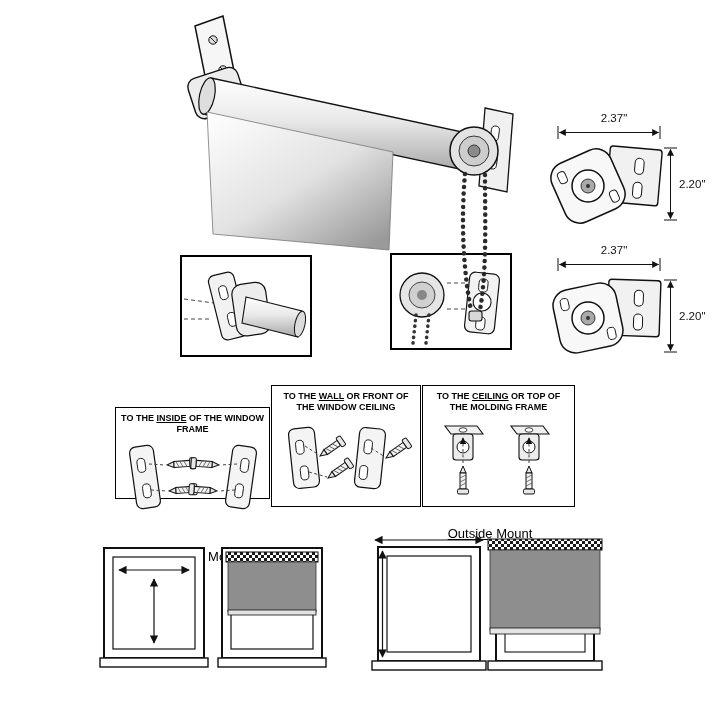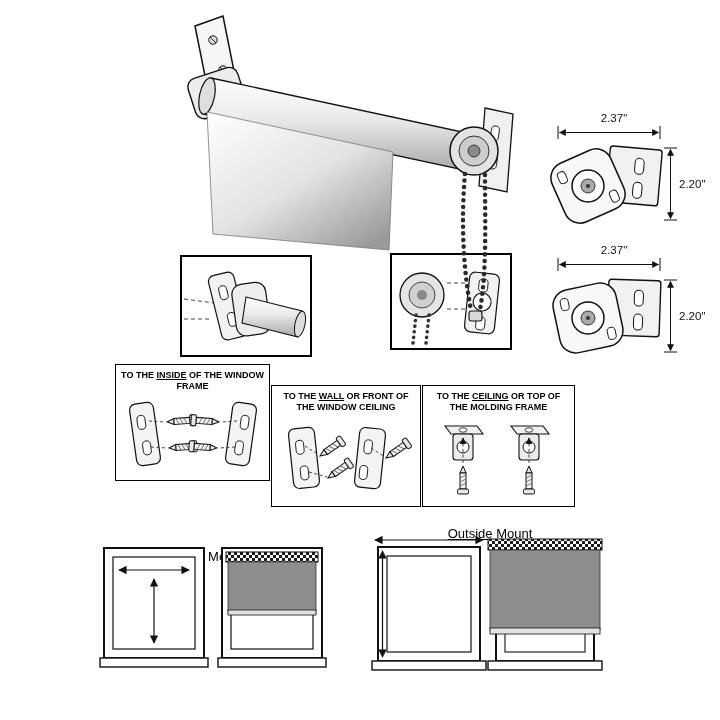--- a/index.html
+++ b/index.html
@@ -163,21 +163,21 @@
     </g>
     <circle cx="40" cy="78" r="16" fill="#fff" stroke="#111" stroke-width="1.5"></circle>
     <circle cx="40" cy="78" r="7" fill="#aaa" stroke="#333" stroke-width="1"></circle>
     <circle cx="40" cy="78" r="2" fill="#333"></circle>
     <line x1="116" y1="40" x2="129" y2="40" stroke="#111" stroke-width="1"></line>
     <line x1="116" y1="112" x2="129" y2="112" stroke="#111" stroke-width="1"></line>
     <line x1="122.5" y1="41.5" x2="122.5" y2="110.5" stroke="#111" stroke-width="1" marker-start="url(#arr)" marker-end="url(#arr)"></line>
     <text x="131" y="80" text-anchor="start" class="dim-label">2.20"</text>
   </svg>
 
-  <div class="abs mbox" style="left:115px; top:364px; width:155px; height:117px;">
+  <div class="abs mbox" style="left:115px; top:407px; width:155px; height:92px;">
     <div class="mbox-title">
       <span>TO THE</span>
       <span class="und">INSIDE</span>
       <span>OF THE WINDOW FRAME</span>
     </div>
     <svg width="148" height="84" viewBox="0 0 148 84" style="margin:3px auto 0;">
       <g transform="rotate(-8 26 39)">
         <rect x="14" y="8" width="24" height="62" rx="6" fill="#f4f4f4" stroke="#111" stroke-width="1.2"></rect>
         <rect x="20" y="20" width="8" height="14" rx="4" fill="#fff" stroke="#111" stroke-width="0.9"></rect>
         <rect x="22" y="46" width="8" height="14" rx="4" fill="#fff" stroke="#111" stroke-width="0.9"></rect>

